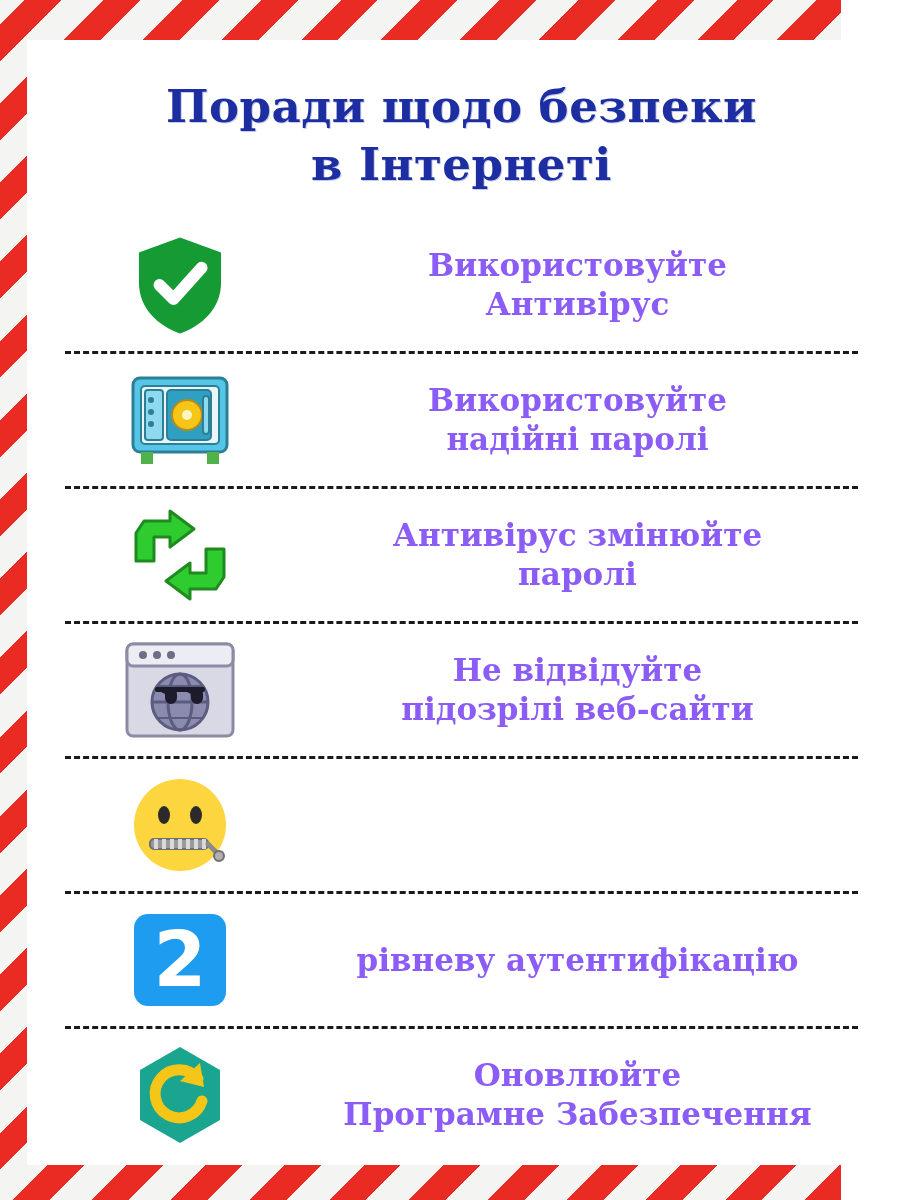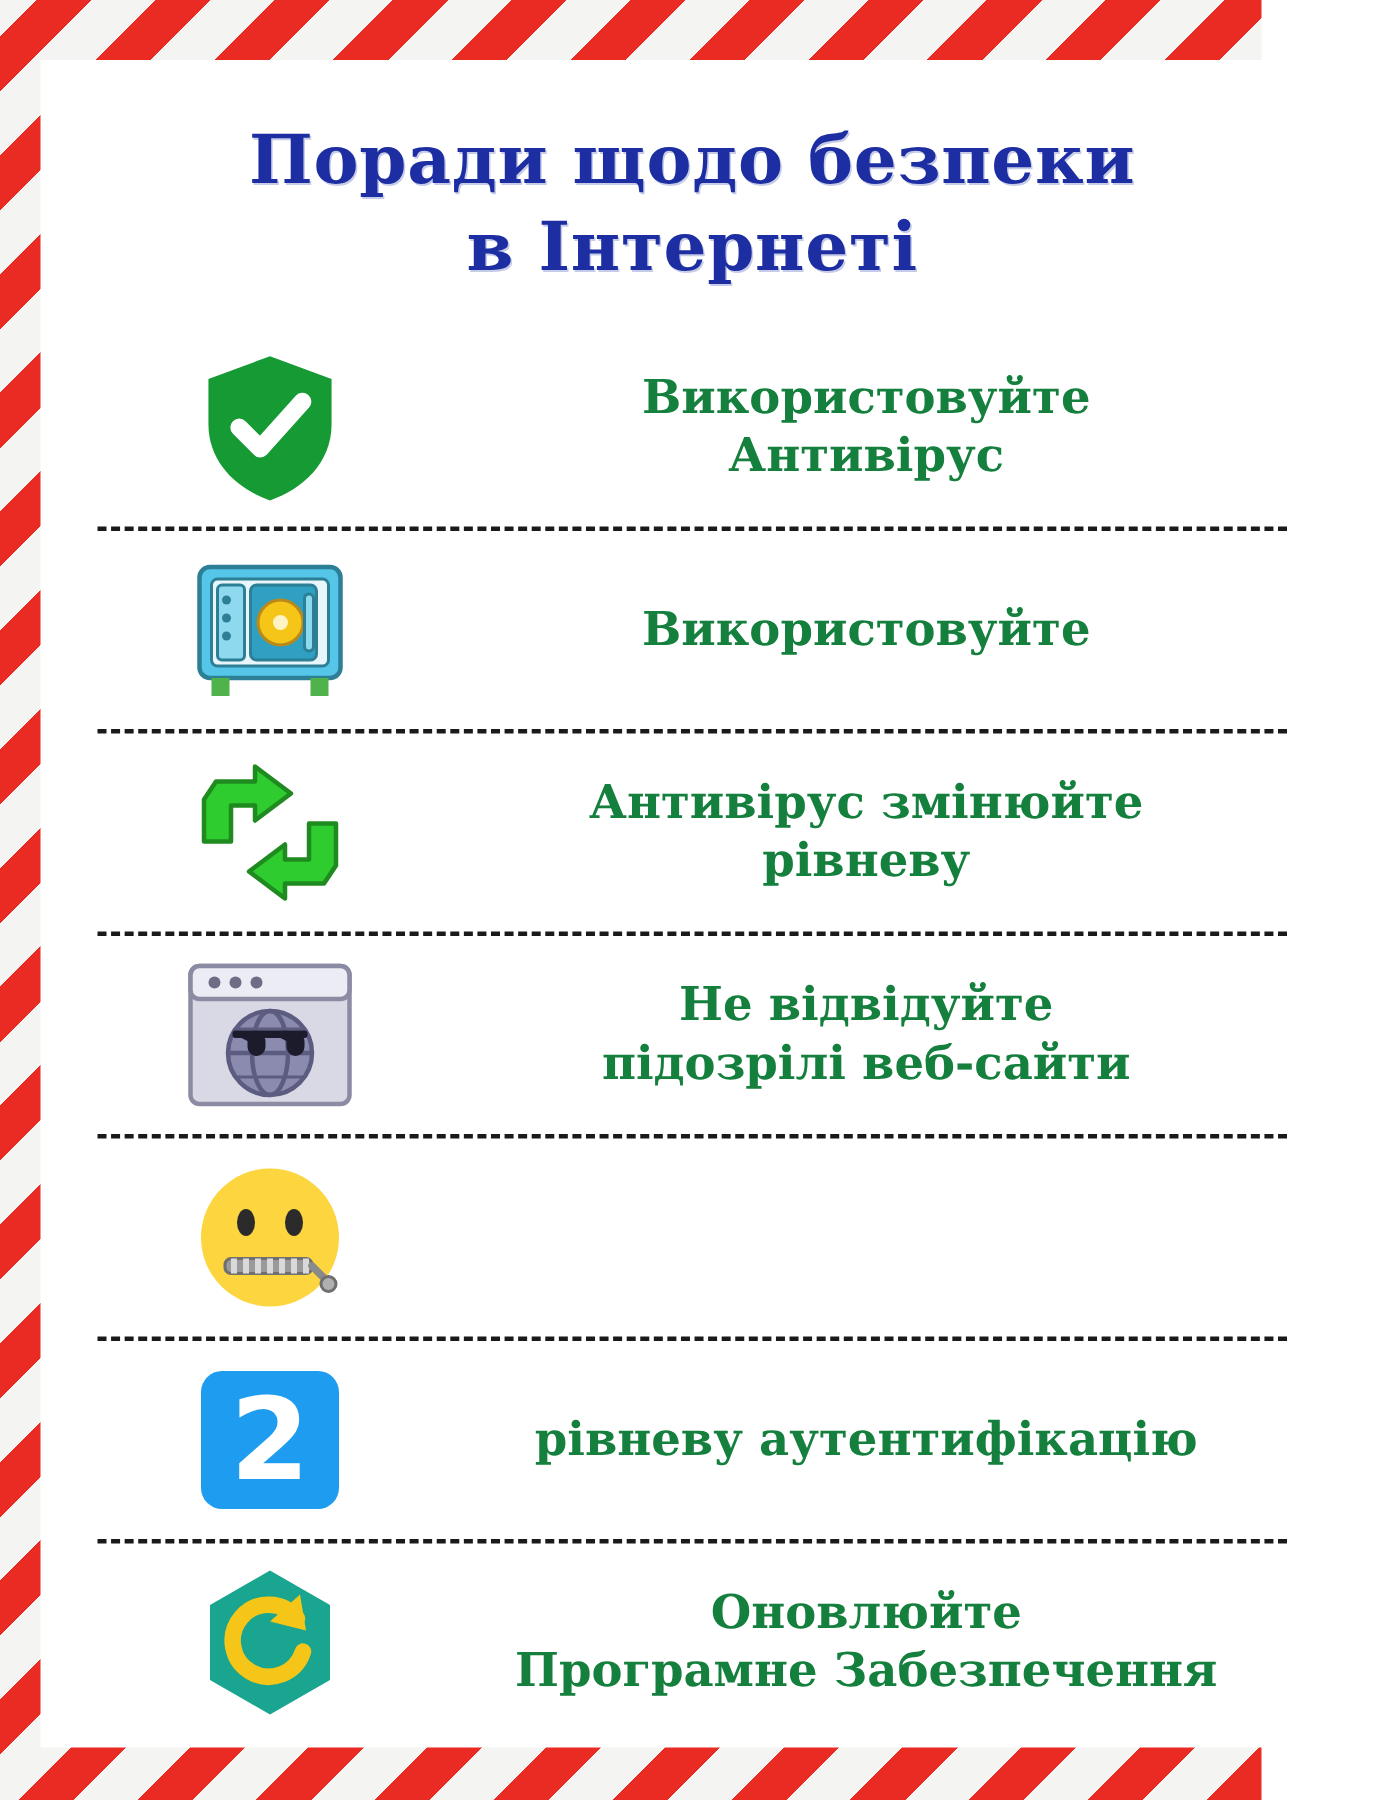--- a/index.html
+++ b/index.html
@@ -84,21 +84,21 @@
     align-items: center;
     justify-content: center;
   }
   .tip-text {
     flex: 1 1 auto;
     text-align: center;
     font-family: "DejaVu Serif", serif;
     font-weight: bold;
     font-size: 31px;
     line-height: 1.25;
-    color: #15803d;
+    color: #8b5cf6;
     padding-right: 18px;
   }
   .tip-text .line {
     display: block;
   }
 
   .divider {
     border: none;
     border-top: 3px dashed #1a1a1a;
     margin: 0 10px;
@@ -154,37 +154,38 @@
               <circle cx="62" cy="45" r="15" fill="#f5c518" stroke="#b9891a" stroke-width="2"></circle>
               <circle cx="62" cy="45" r="5" fill="#fff3c4"></circle>
               <rect x="78" y="26" width="6" height="38" rx="3" fill="#8fd9ef" stroke="#2d7f96" stroke-width="2"></rect>
               <rect x="16" y="82" width="12" height="12" fill="#4fb24a"></rect>
               <rect x="82" y="82" width="12" height="12" fill="#4fb24a"></rect>
             </svg>
           </span>
         </div>
         <div class="tip-text">
           <span class="line">Використовуйте</span>
+          <span class="line">надійні паролі</span>
         </div>
       </div>
 
       <hr class="divider">
 
       <div class="tip-row">
         <div class="tip-icon">
           <span class="ico">
             <svg width="112" height="104" viewBox="0 0 112 104" class="ico">
               <path d="M20 18 L46 18 L46 8 L70 26 L46 44 L46 34 L30 34 L30 58 L12 58 L12 30 Z" fill="#2ecc2e" stroke="#1f8a1f" stroke-width="3" stroke-linejoin="round"></path>
               <path d="M92 86 L66 86 L66 96 L42 78 L66 60 L66 70 L82 70 L82 46 L100 46 L100 74 Z" fill="#2ecc2e" stroke="#1f8a1f" stroke-width="3" stroke-linejoin="round"></path>
             </svg>
           </span>
         </div>
         <div class="tip-text">
           <span class="line">Антивірус змінюйте</span>
-          <span class="line">рівневу</span>
+          <span class="line">паролі</span>
         </div>
       </div>
 
       <hr class="divider">
 
       <div class="tip-row">
         <div class="tip-icon">
           <span class="ico">
             <svg width="118" height="104" viewBox="0 0 118 104" class="ico">
               <rect x="6" y="6" width="106" height="92" rx="6" fill="#d9d9e6" stroke="#8b8ba3" stroke-width="3"></rect>

